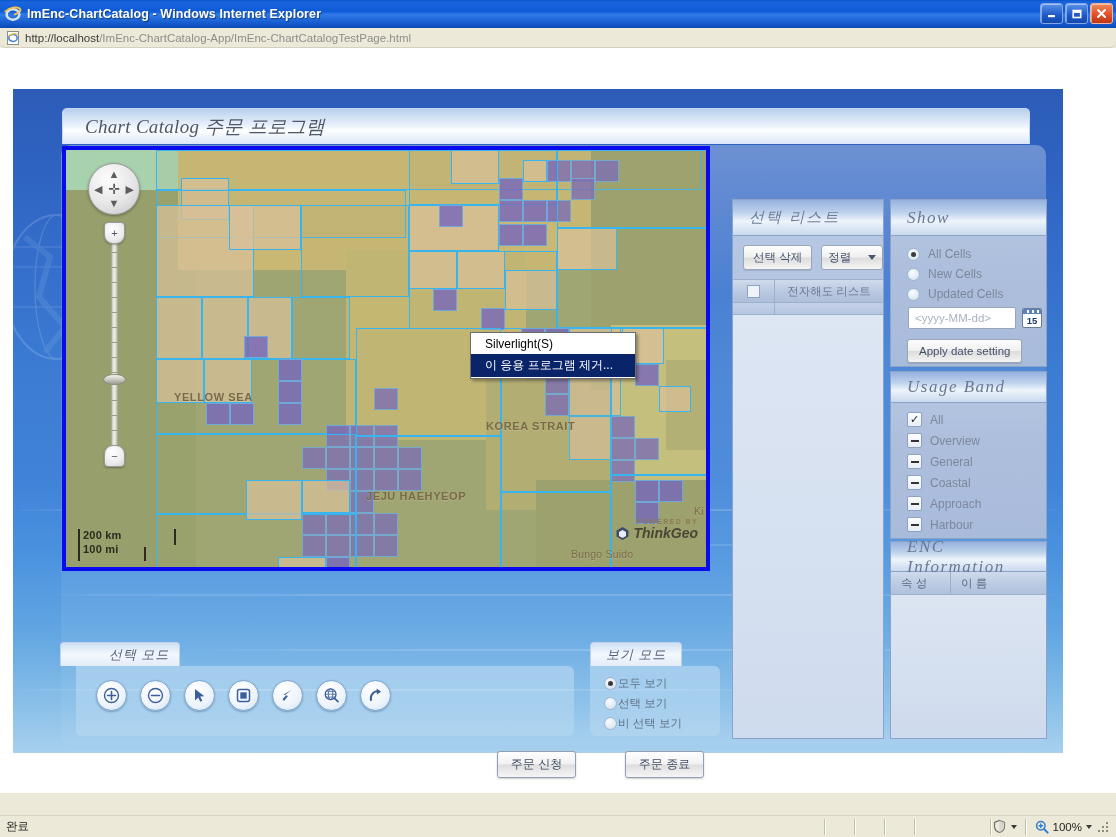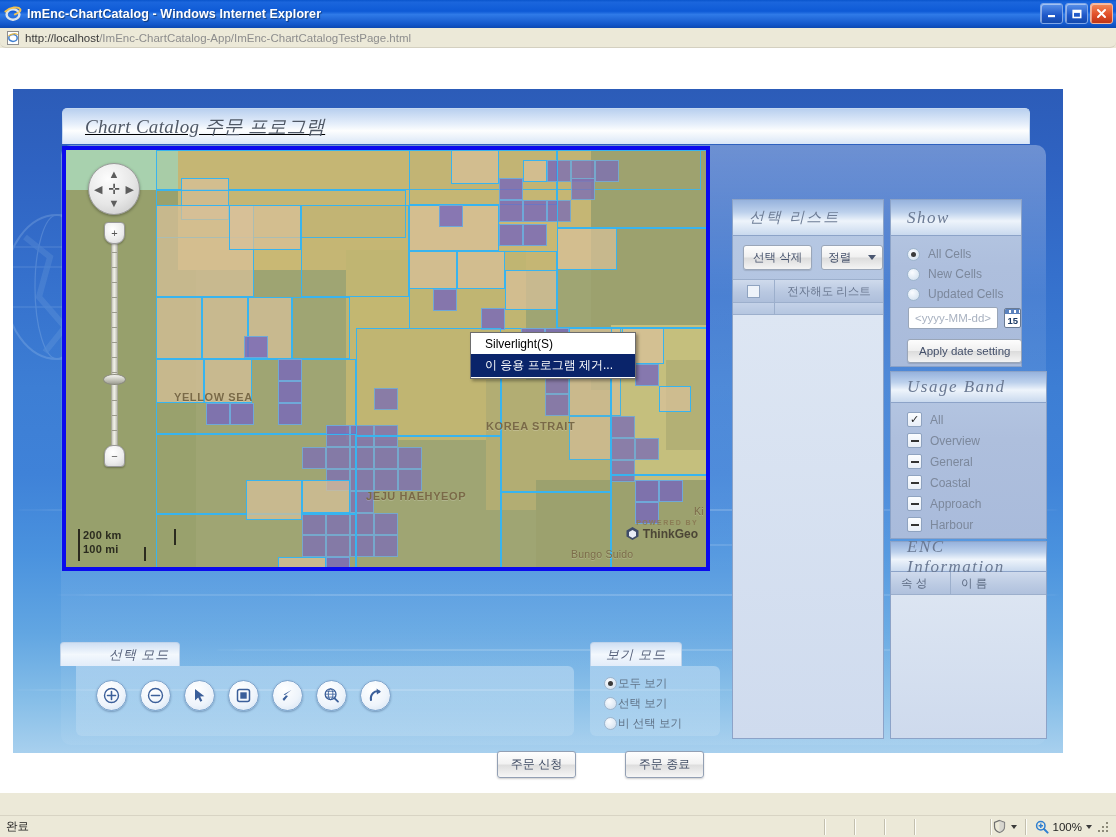--- a/index.html
+++ b/index.html
@@ -74,21 +74,21 @@
     background: linear-gradient(to bottom, rgba(255,255,255,.30) 0%, rgba(255,255,255,.10) 25%, rgba(255,255,255,.05) 100%);
     border-radius: 10px;
   }
 
   
   .app-header {
     position: absolute; left: 62px; top: 60px; width: 968px; height: 36px;
     background: linear-gradient(to bottom, #b9d0ef 0%, #e8f0fb 45%, #fdfefe 62%, #d9e6f7 100%);
     border-radius: 5px 5px 0 0;
     border: 1px solid #c5d8f0; border-bottom: none;
-    display: flex; align-items: center; padding-left: 22px; text-decoration: underline;
+    display: flex; align-items: center; padding-left: 22px;
   }
   .app-header .h-title {
     font-family: "Liberation Serif", serif;
     font-style: italic; font-size: 19px; color: #4f5866; letter-spacing: .3px;
   }
 
   
   .map-frame {
     position: absolute; left: 62px; top: 98px; width: 648px; height: 425px;
     border: 4px solid #0a0aee; background: #9aa06e; overflow: hidden;
@@ -157,21 +157,21 @@
   .scalebar { position: absolute; left: 12px; bottom: 12px; color: #2b2b1f; font-size: 11px; }
   .sb-row { display: flex; align-items: center; }
   .sb-lab { background: rgba(255,255,255,.0); padding-right: 4px; font-weight: bold; letter-spacing: .2px; }
   .sb-line { position: absolute; left: 0; top: 0; width: 98px; height: 32px; border-left: 2px solid #2b2b1f; }
   .sb-line::after { content:''; position:absolute; right:0; top:0; width:2px; height:16px; background:#2b2b1f; }
   .sb-line::before { content:''; position:absolute; right:30px; bottom:0; width:2px; height:14px; background:#2b2b1f; }
 
   .thinkgeo { position: absolute; right: 8px; bottom: 26px; text-align: right; }
   .tg-top { font-size: 7px; color: #8b7c55; letter-spacing: 1.4px; font-weight: bold; }
   .tg-main { display:flex; align-items:center; justify-content:flex-end; gap:3px; }
-  .tg-main span { font-size: 12px; font-weight: bold; color: #4c4636; }
+  .tg-main span { font-size: 14px; font-weight: bold; font-style: italic; color: #4c4636; }
 
   
   .ctx-menu {
     position: absolute; left: 470px; top: 284px; width: 166px;
     background: #fff; border: 1px solid #6d6d6d; box-shadow: 2px 2px 3px rgba(0,0,0,.35);
     z-index: 40; padding: 1px 0;
   }
   .ctx-item { font-size: 12px; color: #000; padding: 3px 9px 3px 14px; white-space: nowrap; }
   .ctx-item.sel { background: #0a246a; color: #fff; }
 
@@ -646,21 +646,21 @@
           <span class="gchk"></span>
         </div>
         <div class="gh-cell name">전자해도 리스트</div>
       </div>
       <div class="grid-sub">
           <div class="s1"></div>
         </div>
       <div class="grid-body"></div>
     </div>
 
-    <div class="rpanel" style="left:890px; top:151px; width:132px; height:168px; display:flex; flex-direction:column;">
+    <div class="rpanel" style="left:890px; top:151px; width:157px; height:168px; display:flex; flex-direction:column;">
       <div class="rp-cap">
         <span class="cap-t">Show</span>
       </div>
       <div class="show-body">
         <div class="ck-row">
           <span class="radio on"></span>
           <span class="ck-lab">All Cells</span>
         </div>
         <div class="ck-row">
           <span class="radio"></span>

